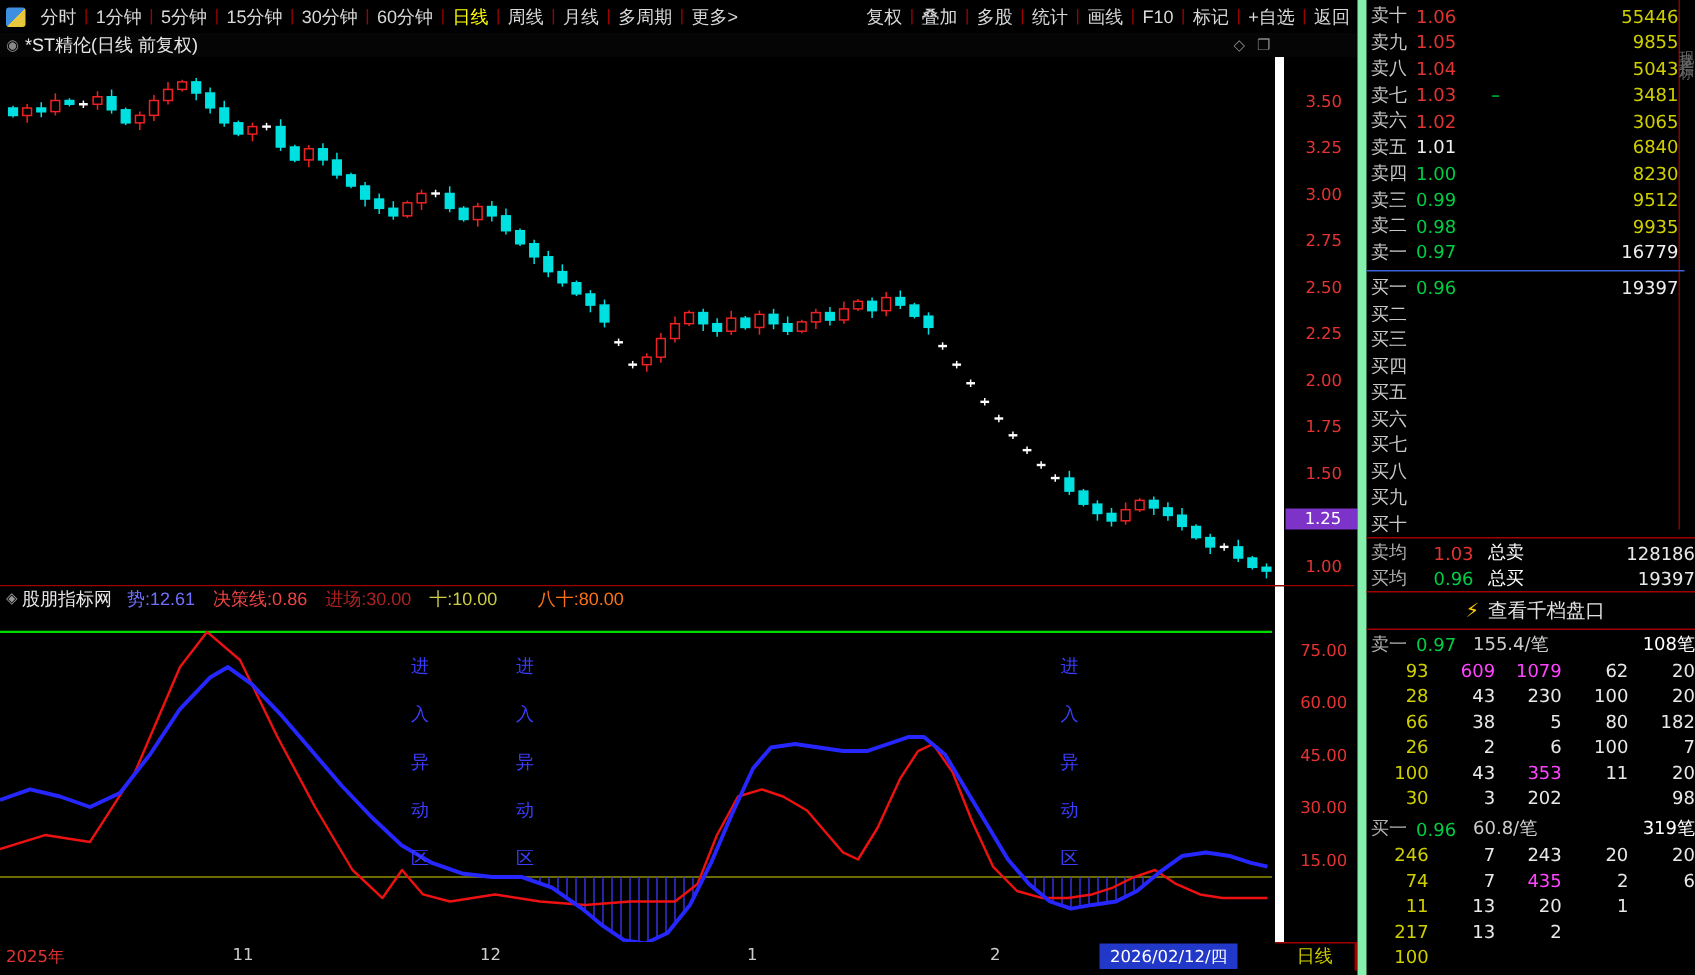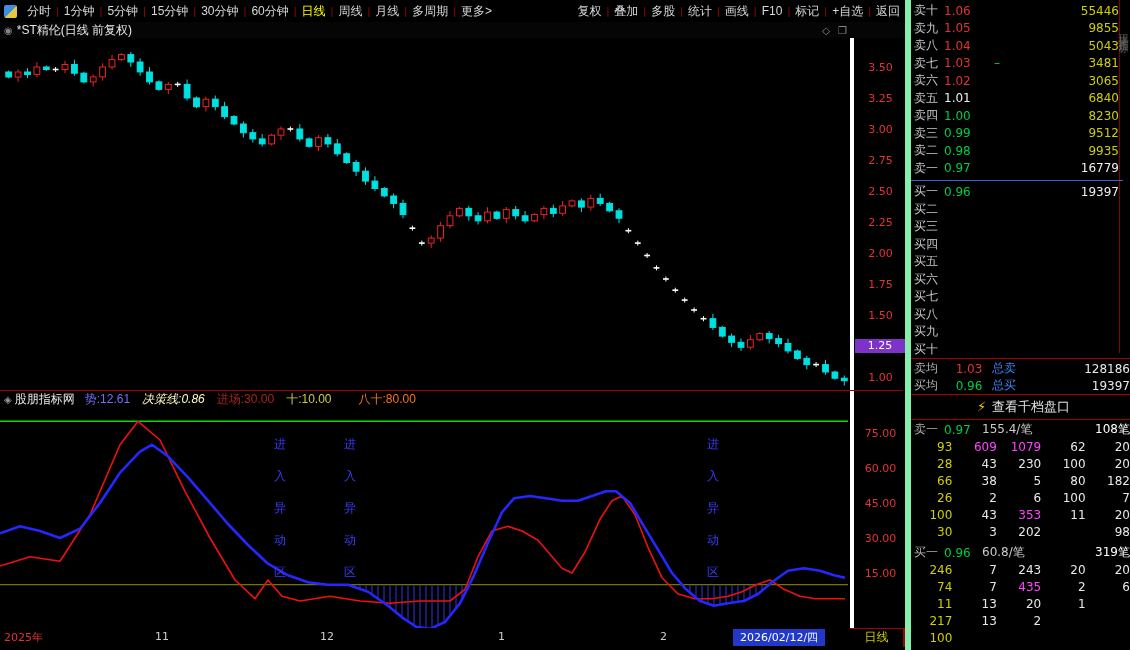--- a/index.html
+++ b/index.html
@@ -13,21 +13,21 @@
   .menu-item.active{color:#ffff00;}
   .menu-sep{color:#a00000;font-size:11px;}
   .menu-right{margin-left:auto;display:flex;align-items:center;}
   
   .titlebar{position:absolute;left:0;top:22px;width:905px;height:16px;display:flex;align-items:center;background:#050505;}
   .title-icon{color:#888;font-size:10px;margin:0 4px;}
   .title-text{color:#e8e8e8;font-size:12px;}
   .title-right{margin-left:auto;color:#888;font-size:10px;display:flex;gap:8px;padding-right:58px;}
   
   .chart-svg{position:absolute;left:0;top:38px;background:#000;}
-  .axis-col{position:absolute;left:850px;width:53px;border-left:4px solid #ffffff;border-right:2px solid #a00000;background:#000;}
+  .axis-col{position:absolute;left:850px;width:53px;border-left:6px solid #ffffff;border-right:2px solid #a00000;background:#000;}
   .axis-tick{position:absolute;left:0;width:100%;text-align:center;color:#e23333;font-size:11px;font-family:"DejaVu Sans",sans-serif;}
   .price-tag{position:absolute;left:1px;width:50px;height:14px;background:#7d32c8;color:#fff;font-size:11px;
              text-align:center;line-height:14px;font-family:"DejaVu Sans",sans-serif;}
   .hline-red{position:absolute;left:0;width:903px;height:0;border-top:1px solid #a00000;}
   
   .ind-header{position:absolute;left:0;top:391px;width:848px;height:17px;display:flex;align-items:center;background:#000;font-size:12px;}
   .ind-icon{color:#999;margin:0 3px 0 4px;font-size:10px;}
   .ind-name{color:#e8e8e8;margin-right:10px;}
   .ind-param{margin-right:12px;white-space:nowrap;}
   .ind-annot{position:absolute;width:14px;color:#3c3cff;font-size:12px;line-height:32px;text-align:center;}
@@ -46,21 +46,21 @@
   .ob-row{height:17.5px;display:flex;align-items:center;font-size:12px;font-family:"DejaVu Sans",sans-serif;}
   .ob-label{width:30px;color:#c8c8c8;padding-left:3px;font-family:"Liberation Sans",sans-serif;}
   .ob-price{width:50px;text-align:left;}
   .ob-mark{color:#00cc44;width:8px;}
   .ob-vol{flex:1;text-align:right;padding-right:4px;color:#cfcf00;}
   .blue-sep{position:absolute;left:0;top:180px;width:212px;border-top:1px solid #3a62d8;}
   .sep{position:absolute;left:0;width:225px;border-top:1px solid #a00000;}
   .avg-row{position:absolute;left:0;width:225px;height:17px;display:flex;align-items:center;font-size:12px;font-family:"DejaVu Sans",sans-serif;}
   .avg-row .lab{width:32px;color:#b0b0b0;padding-left:3px;font-family:"Liberation Sans",sans-serif;}
   .avg-row .val{width:46px;text-align:center;}
-  .avg-row .lab2{width:36px;color:#3b82f6;font-family:"Liberation Sans",sans-serif;}
+  .avg-row .lab2{width:36px;color:#ffffff;font-family:"Liberation Sans",sans-serif;}
   .avg-row .val2{flex:1;text-align:right;padding-right:6px;color:#e8e8e8;}
   .queue-btn{position:absolute;left:0;top:395px;width:225px;height:23px;display:flex;align-items:center;justify-content:center;
              font-size:13px;color:#e0e0e0;cursor:pointer;}
   .queue-btn .bolt{color:#ffcc00;margin-right:6px;}
   .q-header{position:absolute;left:0;width:225px;height:17px;display:flex;align-items:center;font-size:12px;font-family:"DejaVu Sans",sans-serif;}
   .q-header .lab{width:30px;color:#b0b0b0;padding-left:3px;font-family:"Liberation Sans",sans-serif;}
   .q-header .price{width:38px;}
   .q-header .per{flex:1;color:#cccccc;}
   .q-header .cnt{color:#ffffff;padding-right:6px;}
   .q-grid{position:absolute;left:0;width:222px;}
@@ -331,21 +331,21 @@
       <div class="axis-tick" style="top: 333px;">1.00</div>
     </div>
 
   <div class="hline-red" style="top:390px;"></div>
 
   <div class="ind-header">
     <span class="ind-icon">◈</span>
     <span class="ind-name">股朋指标网</span>
     <span id="ind-params" style="display:flex;">
         <span class="ind-param" style="color: rgb(112, 112, 255);">势:12.61</span>
-        <span class="ind-param" style="color: #fef9c3; font-style: italic;">决策线:0.86</span>
+        <span class="ind-param" style="color: #ef4444;">决策线:0.86</span>
         <span class="ind-param" style="color: rgb(170, 34, 34);">进场:30.00</span>
         <span class="ind-param" style="color: rgb(204, 204, 68);">十:10.00</span>
         <span class="ind-param" style="color: #f97316; margin-left: 15px;">八十:80.00</span>
       </span>
   </div>
 
   <svg id="ind-svg" class="chart-svg" width="850" height="220" style="top:408px;">
       <line x1="0" y1="13.3" x2="848" y2="13.3" stroke="#00dd00" stroke-width="1.5"></line>
       <line x1="0" y1="176.7" x2="848" y2="176.7" stroke="#8f8f00" stroke-width="1"></line>
       <line x1="354" y1="176.7" x2="354" y2="178.8" stroke="#3333dd" stroke-width="1"></line>

